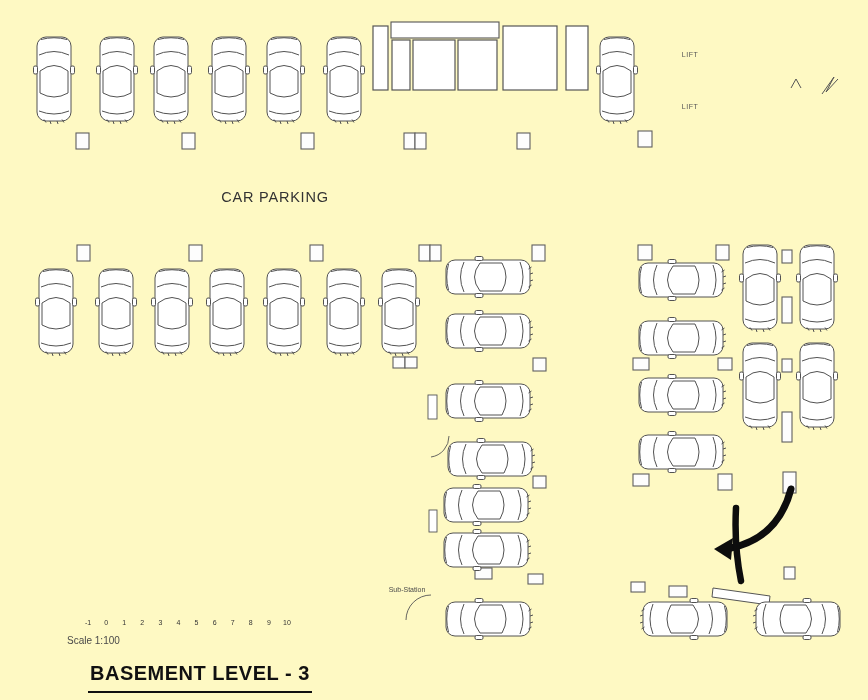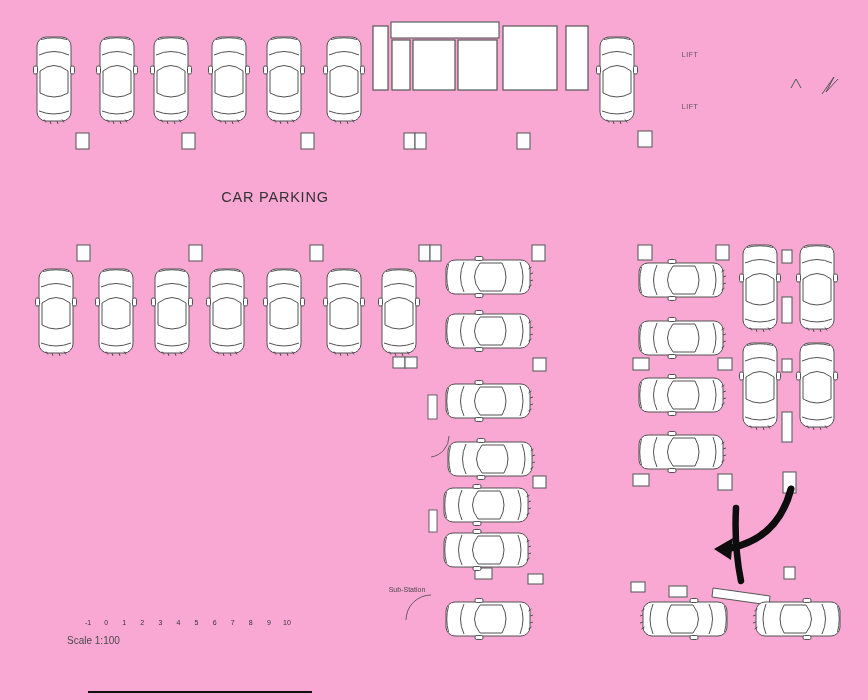--- a/index.html
+++ b/index.html
@@ -1,16 +1,16 @@
 <!DOCTYPE html>
 <html><head>
 <meta charset="utf-8">
 <style>
   html,body{margin:0;padding:0;background:#fff;}
-  #page{position:relative;width:868px;height:700px;background:#f9a8d4;overflow:hidden;
+  #page{position:relative;width:868px;height:700px;background:#fef9c3;overflow:hidden;
         font-family:"Liberation Sans",sans-serif;}
   svg{position:absolute;left:0;top:0;}
   .lbl{position:absolute;color:#262626;white-space:nowrap;}
   .lbl-car-parking{left:180px;top:189px;width:190px;text-align:center;font-size:14.5px;letter-spacing:.8px;color:#333;}
   .lbl-lift{width:44px;text-align:center;font-size:7px;color:#555;letter-spacing:.5px;}
   .lbl-lift1{left:668px;top:51px;}
   .lbl-lift2{left:668px;top:103px;}
   .lbl-substation{left:381px;top:586px;width:52px;text-align:center;font-size:7px;color:#4a4a4a;}
   .lbl-scale-note{left:67px;top:635px;font-size:10px;color:#4a4a4a;}
   .scale-num{position:absolute;top:619px;width:16px;margin-left:-8px;text-align:center;font-size:7px;color:#333;}
@@ -237,15 +237,16 @@
       <div class="scale-num" style="left: 160.364px;">3</div>
       <div class="scale-num" style="left: 178.455px;">4</div>
       <div class="scale-num" style="left: 196.545px;">5</div>
       <div class="scale-num" style="left: 214.636px;">6</div>
       <div class="scale-num" style="left: 232.727px;">7</div>
       <div class="scale-num" style="left: 250.818px;">8</div>
       <div class="scale-num" style="left: 268.909px;">9</div>
       <div class="scale-num" style="left: 287px;">10</div>
     </div>
   <div class="lbl lbl-scale-note">Scale 1:100</div>
+  <div class="lbl title">BASEMENT LEVEL - 3</div>
   <div class="title-underline"></div>
 
 </div>
 
 </body></html>

